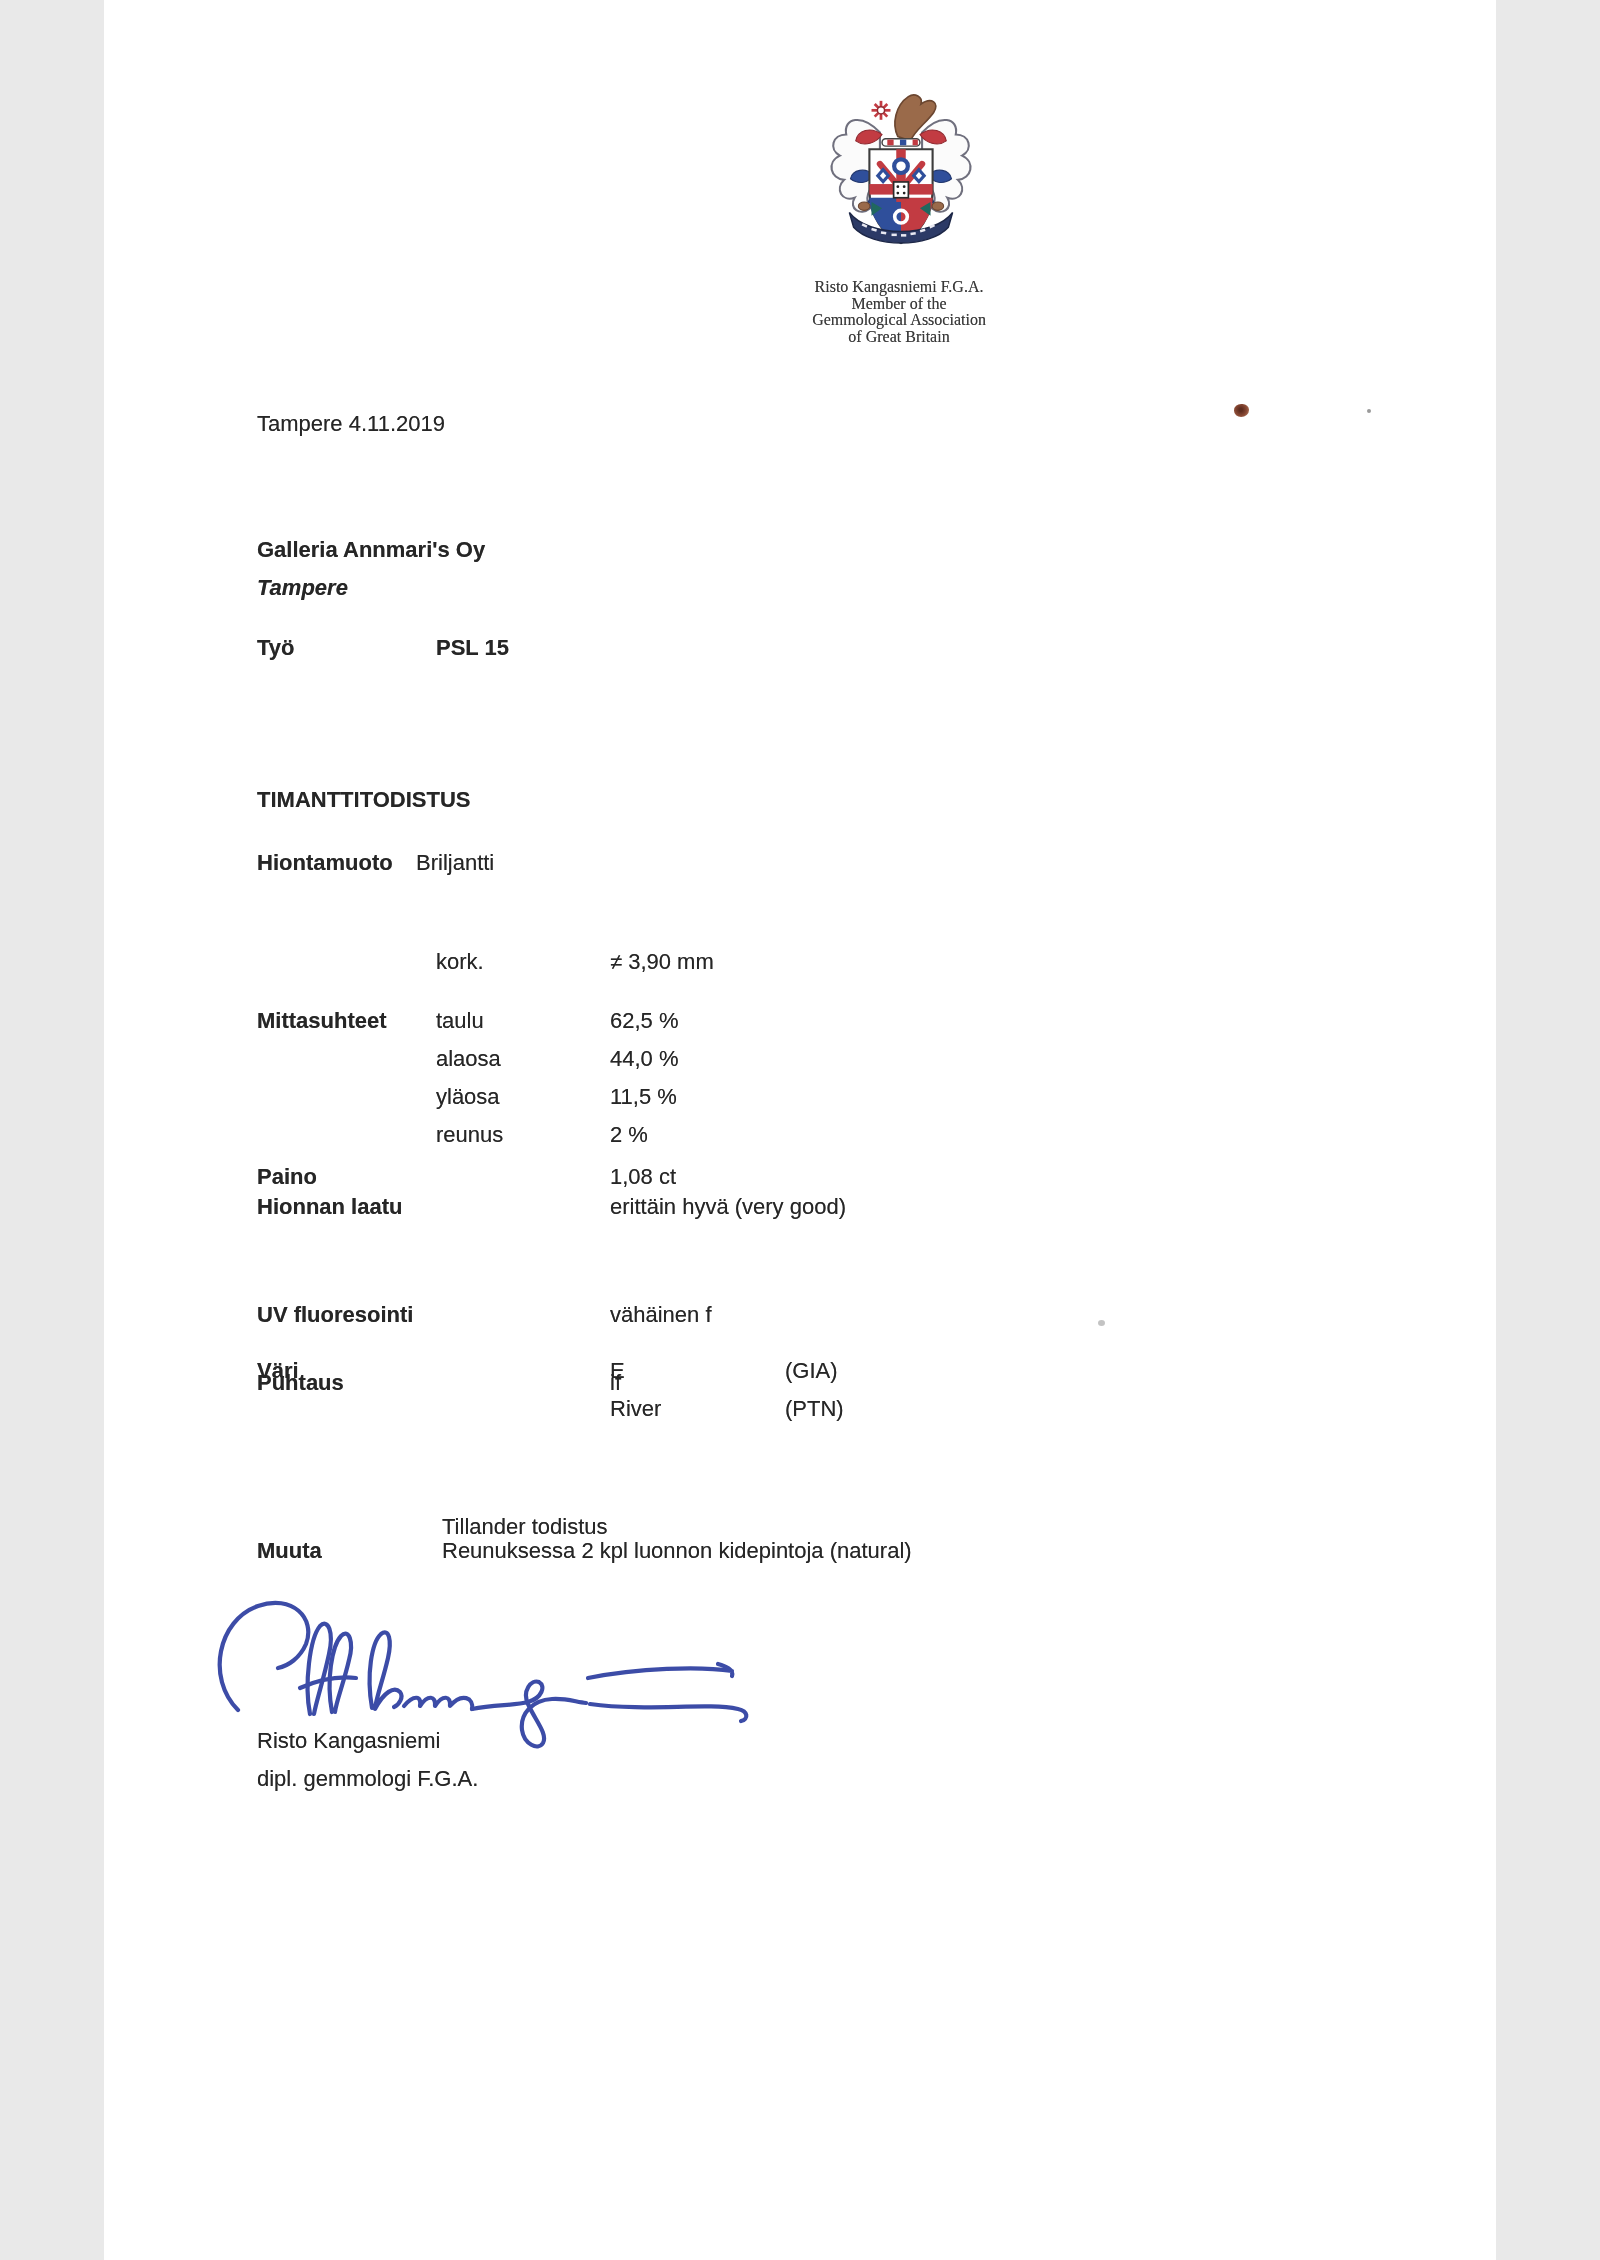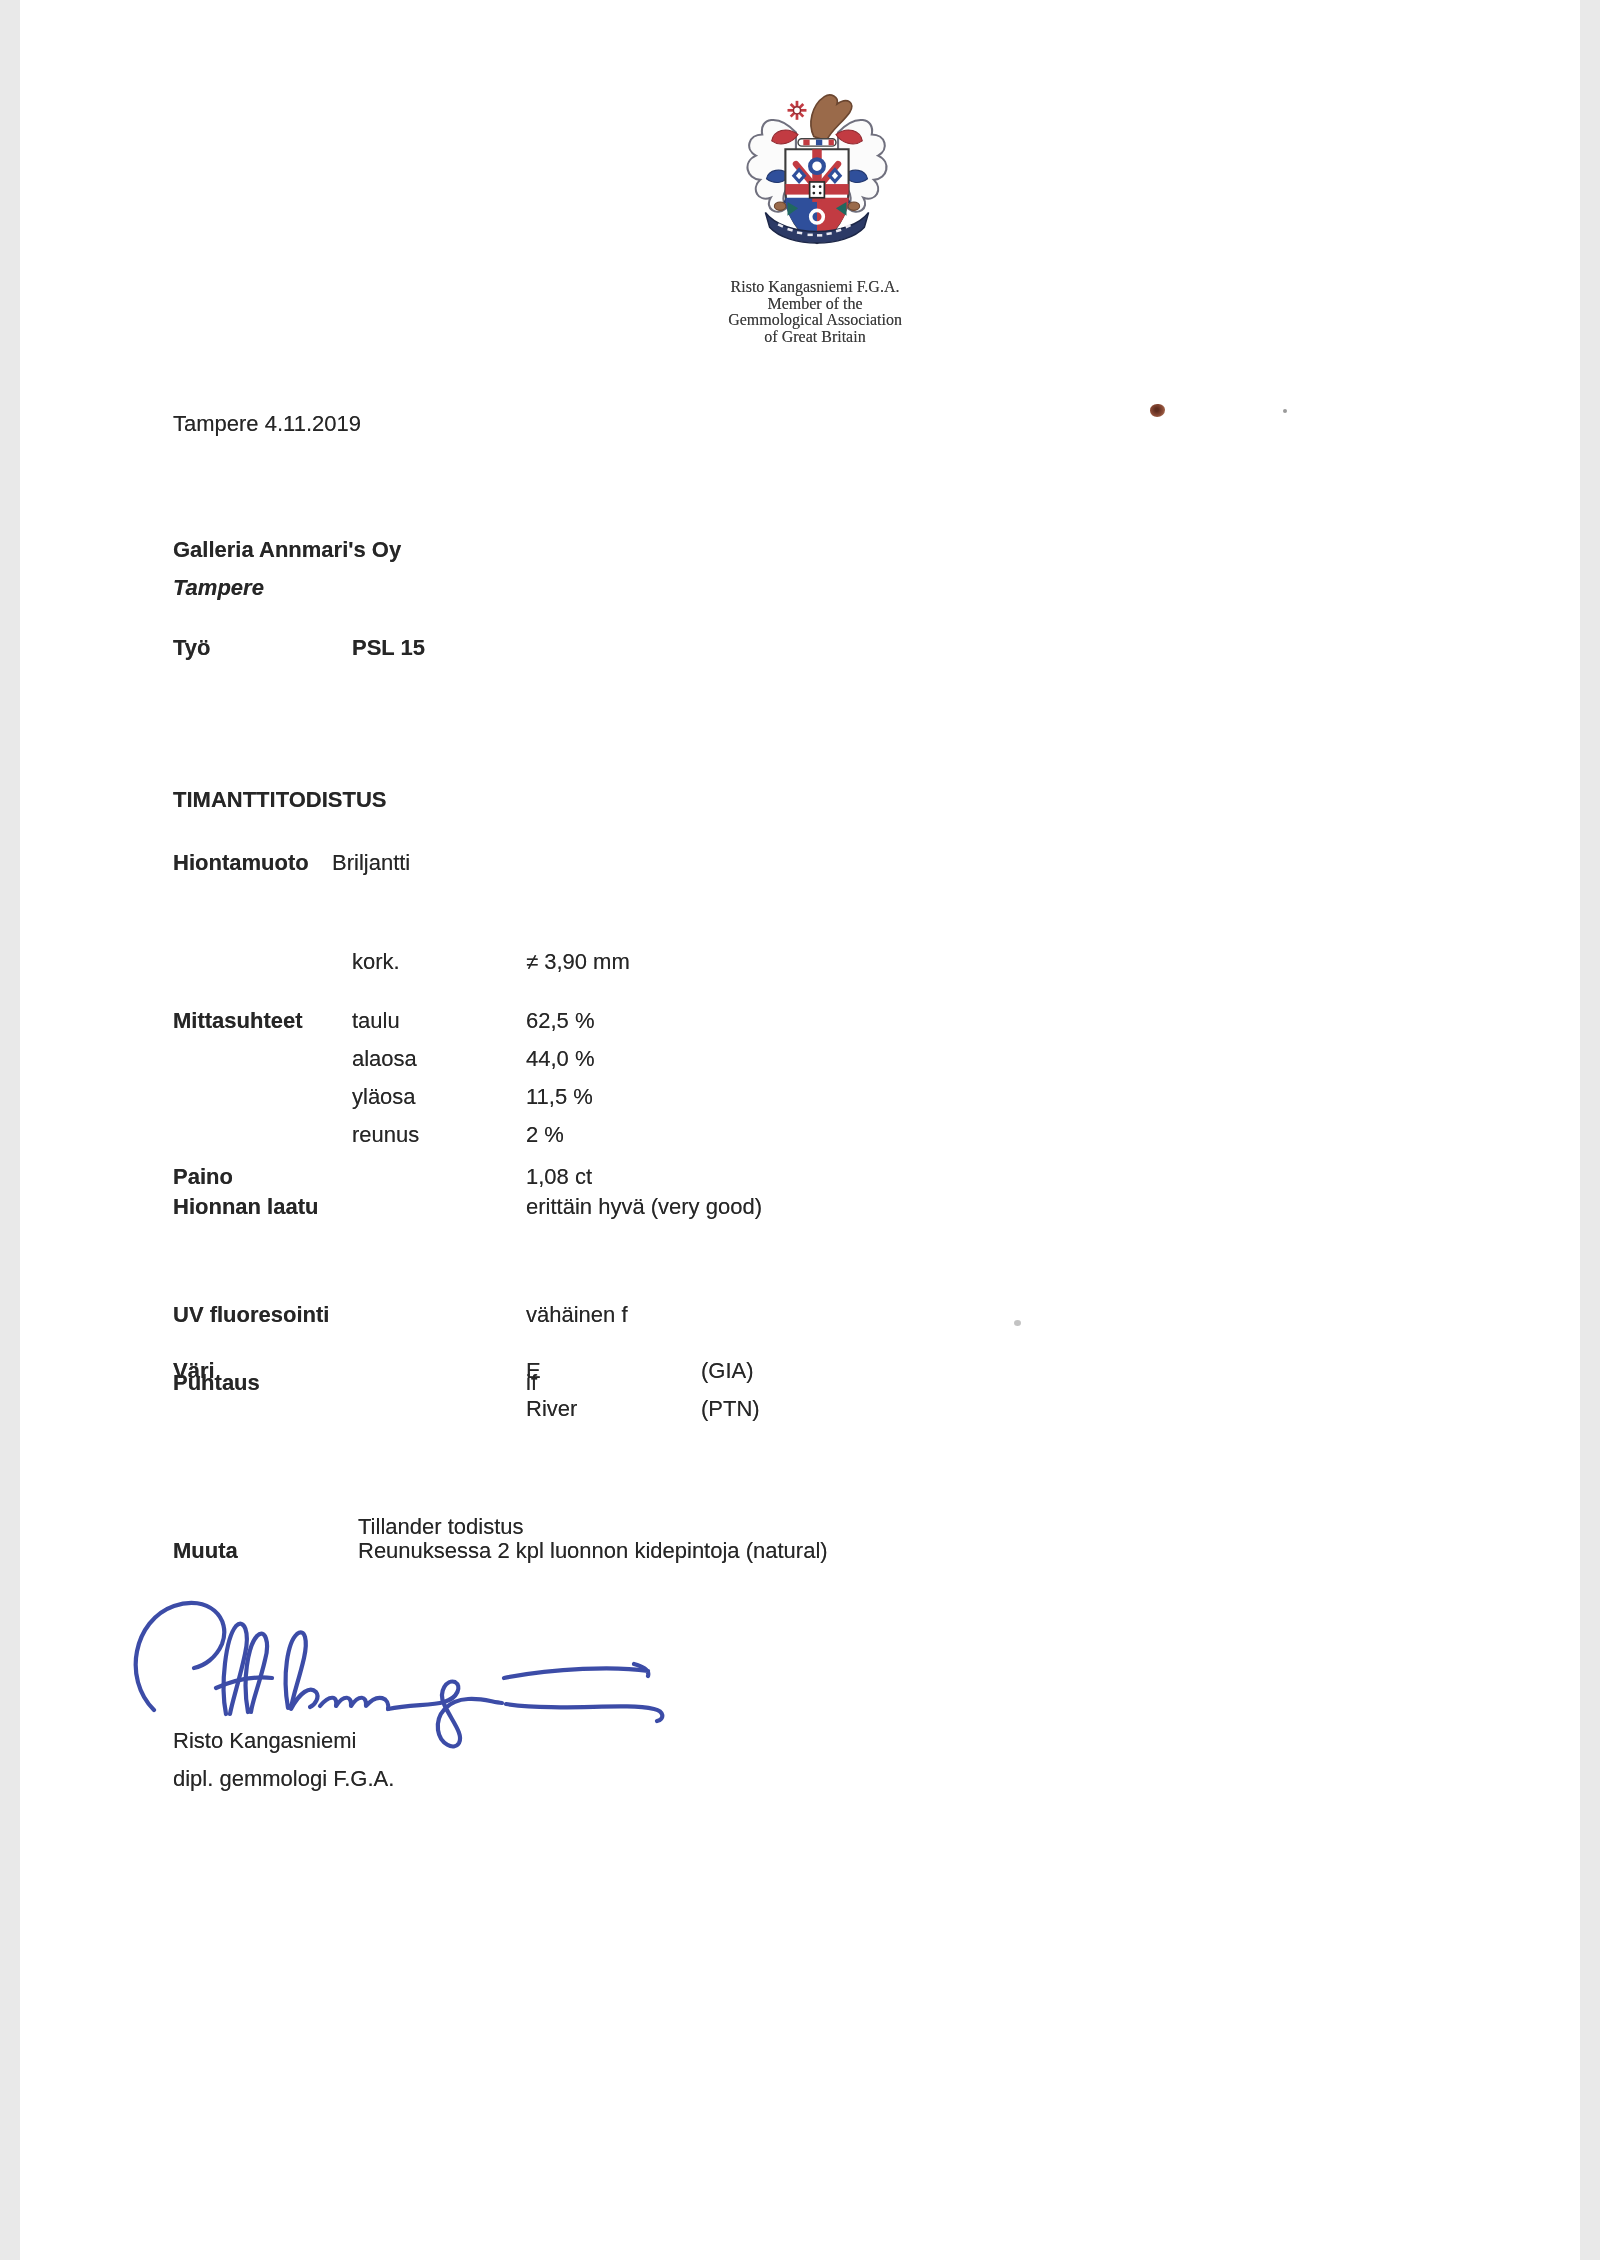--- a/index.html
+++ b/index.html
@@ -1,17 +1,17 @@
 <!DOCTYPE html>
 <html><head>
 <meta charset="utf-8">
 <style>
   html,body{margin:0;padding:0;background:#e9e9e9;}
   .page{
-    position:relative;width:1560px;height:2260px;background:#ffffff;
+    position:relative;width:1392px;height:2260px;background:#ffffff;
     font-family:"Liberation Sans","DejaVu Sans",sans-serif;color:#262626;
     overflow:hidden;margin:0 auto;
   }
   .row{position:absolute;left:153px;width:1380px;height:42px;font-size:22px;line-height:38px;white-space:nowrap;}
   .row span{position:absolute;top:0;white-space:nowrap;text-shadow:0 0 .5px rgba(35,35,35,.55);}
   .b{font-weight:700;}
   .c0{left:0;}
   .c1{left:179px;}
   .c2{left:353px;}
   .c3{left:528px;}

